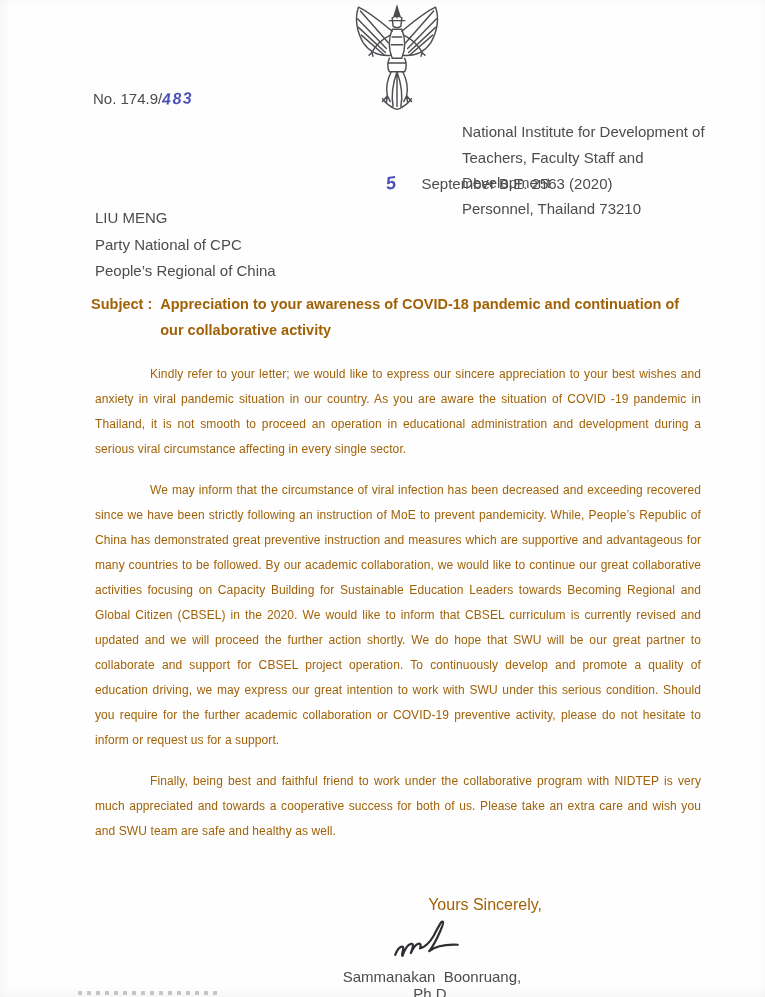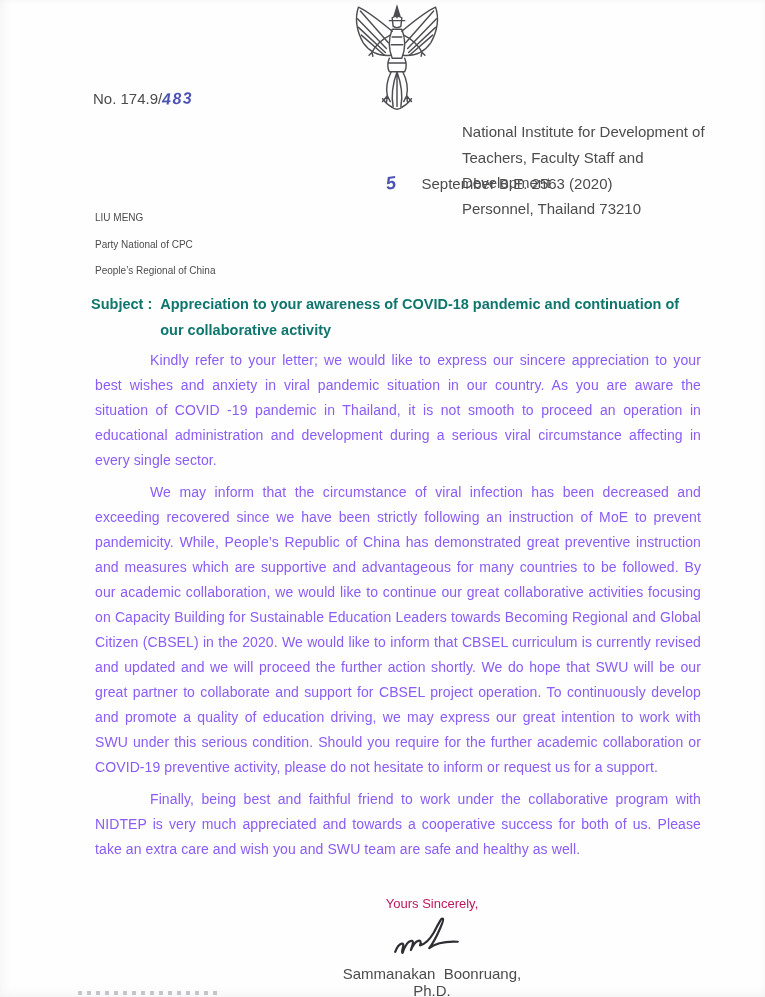--- a/index.html
+++ b/index.html
@@ -18,42 +18,42 @@
   .handwriting{
     color:#4b51b5;font-style:italic;font-weight:bold;letter-spacing:1.5px;
     display:inline-block;transform:rotate(-3deg);font-size:16px;
   }
   #emblem{position:absolute;left:344px;top:2px;width:106px;height:124px;}
   #org-address{position:absolute;left:462px;top:88px;width:268px;font-size:15px;line-height:25.5px;color:#4c4c4f;margin-top:31px;}
   #date-line{position:absolute;left:386px;top:173px;font-size:15px;color:#4c4c4f;}
   #date-line .handwriting{font-size:18px;transform:rotate(-8deg);margin-right:24px;}
 
   
-  #recipient{position:absolute;left:95px;top:205px;font-size:10px;line-height:26.5px;color:#4c4c4f;}
+  #recipient{position:absolute;left:95px;top:205px;font-size:15px;line-height:26.5px;color:#4c4c4f;}
 
   
-  #subject{position:absolute;left:91px;top:291px;width:612px;display:flex;font-weight:bold;color:#0f766e;font-size:14.5px;line-height:26px;}
+  #subject{position:absolute;left:91px;top:291px;width:612px;display:flex;font-weight:bold;color:#a16207;font-size:14.5px;line-height:26px;}
   #subject .label{flex:0 0 auto;margin-right:8px;}
   #subject .text{flex:1 1 auto;max-width:530px;}
 
   
   #letter-body{position:absolute;left:95px;top:346px;width:606px;}
   #letter-body p{
-    margin:2px 0 7px 0;
+    margin:16px 0 7px 0;
     text-align:justify;
     text-indent:55px;
-    font-size:14px;
+    font-size:12px;
     line-height:25px;
-    color:#8b5cf6;
+    color:#a16207;
     letter-spacing:0.1px;
   }
 
   
   #closing{position:absolute;left:322px;top:896px;width:220px;text-align:center;}
-  #valediction{font-size:13px;color:#be185d;}
+  #valediction{font-size:16px;color:#a16207;text-align:right;}
   #signature{display:block;margin:4px auto 0 auto;}
   #signatory-name{font-size:15px;color:#4c4c4f;white-space:pre-wrap;margin-top:2px;}
 
   
   #cutoff{
     position:absolute;left:78px;top:991px;width:142px;height:4px;
     background:repeating-linear-gradient(90deg,#9a9aa0 0 4px,transparent 4px 9px);
     opacity:.55;border-radius:1px;
   }
 

